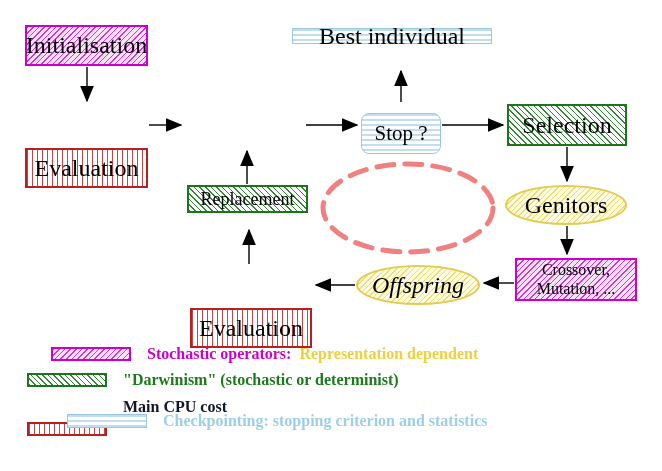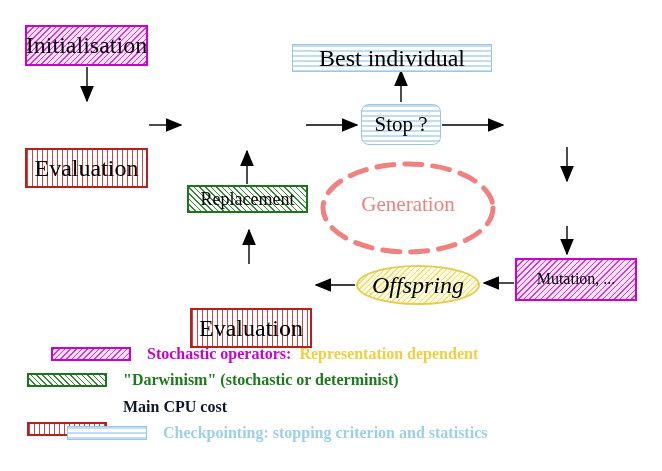--- a/index.html
+++ b/index.html
@@ -27,21 +27,21 @@
   }
   .stripe-cyan-h {
     background:repeating-linear-gradient(180deg,#c2deee 0 2px,#ffffff 2px 5px);
     border:1px solid #9cc7e0;
   }
   .hatch-yellow {
     background:repeating-linear-gradient(135deg,#eedd77 0 1px,#fffbdf 1px 4px);
     border:2px solid #e3cc55;
   }
   .ellipse { border-radius:50%; }
-  .rounded { border-radius:8px; }
+  .rounded { border-radius:8px;margin-top:9px; }
   .two-line { font-size:16px; line-height:1.18; flex-direction:column; }
   #generation-label {
     position:absolute; left:323px; top:192px; width:170px; text-align:center;
     color:#ef8181; font-size:21px;
   }
   
   .legend-row { position:absolute; left:27px; display:flex; align-items:center; height:20px; }
   .legend-swatch { width:80px; height:14px; box-sizing:border-box; flex:0 0 auto; }
   .legend-text { margin-left:16px; font-size:16px; font-weight:bold; white-space:nowrap; }
   .lg-magenta { color:#cc00cc; }
@@ -76,51 +76,53 @@
       <line x1="249" y1="264" x2="249" y2="230" marker-end="url(#arr)"></line>
       <line x1="247" y1="184" x2="247" y2="151" marker-end="url(#arr)"></line>
     </g>
   </svg>
 
   <div class="node hatch-magenta" style="left:25px; top:25px; width:123px; height:41px;">Initialisation</div>
 
   <div class="node stripe-red-v" style="left:25px; top:105px; width:123px; height:40px;">Evaluation</div>
 
 
-  <div class="node stripe-cyan-h" style="left:292px; top:44px; width:200px; height:28px;">Best individual</div>
+  <div class="node stripe-cyan-h" style="left:292px; top:28px; width:200px; height:16px;">Best individual</div>
 
   <div class="node stripe-cyan-h rounded" style="left:361px; top:104px; width:80px; height:41px; font-size:21px;">Stop ?</div>
 
+  <div class="node hatch-green" style="left:507px; top:104px; width:120px; height:42px;">Selection</div>
 
   <div class="node hatch-green" style="left:187px; top:185px; width:121px; height:28px; font-size:18px;">Replacement</div>
 
-  <div id="generation-label">Generation</div>
 
+  <div class="node hatch-yellow ellipse" style="left:505px; top:185px; width:122px; height:40px;">Genitors</div>
 
   <div class="node stripe-red-v" style="left:190px; top:265px; width:122px; height:40px;">Evaluation</div>
 
   <div class="node hatch-yellow ellipse" style="left:356px; top:265px; width:124px; height:40px;font-style:italic;">Offspring</div>
 
   <div class="node hatch-magenta two-line" style="left:515px; top:258px; width:122px; height:43px;">
+    <span>Crossover,</span>
     <span>Mutation, ...</span>
   </div>
 
   <div class="legend-row" style="top:344px;padding-left:24px;">
     <div class="legend-swatch hatch-magenta"></div>
     <div class="legend-text"><span class="lg-magenta">Stochastic operators:</span>&nbsp; <span class="lg-yellow">Representation dependent</span></div>
   </div>
 
   <div class="legend-row" style="top:370px;">
     <div class="legend-swatch hatch-green"></div>
     <div class="legend-text lg-green">"Darwinism" (stochastic or determinist)</div>
   </div>
 
   <div class="legend-row" style="top:397px;">
     <div class="legend-swatch stripe-red-v"></div>
     <div class="legend-text lg-red">Main CPU cost</div>
   </div>
 
-  <div class="legend-row" style="top:423px;padding-left:40px;">
+  <div class="legend-row" style="top:411px;padding-left:40px;">
     <div class="legend-swatch stripe-cyan-h"></div>
     <div class="legend-text lg-cyan">Checkpointing: stopping criterion and statistics</div>
   </div>
 
 </div>
 
 </body></html>

